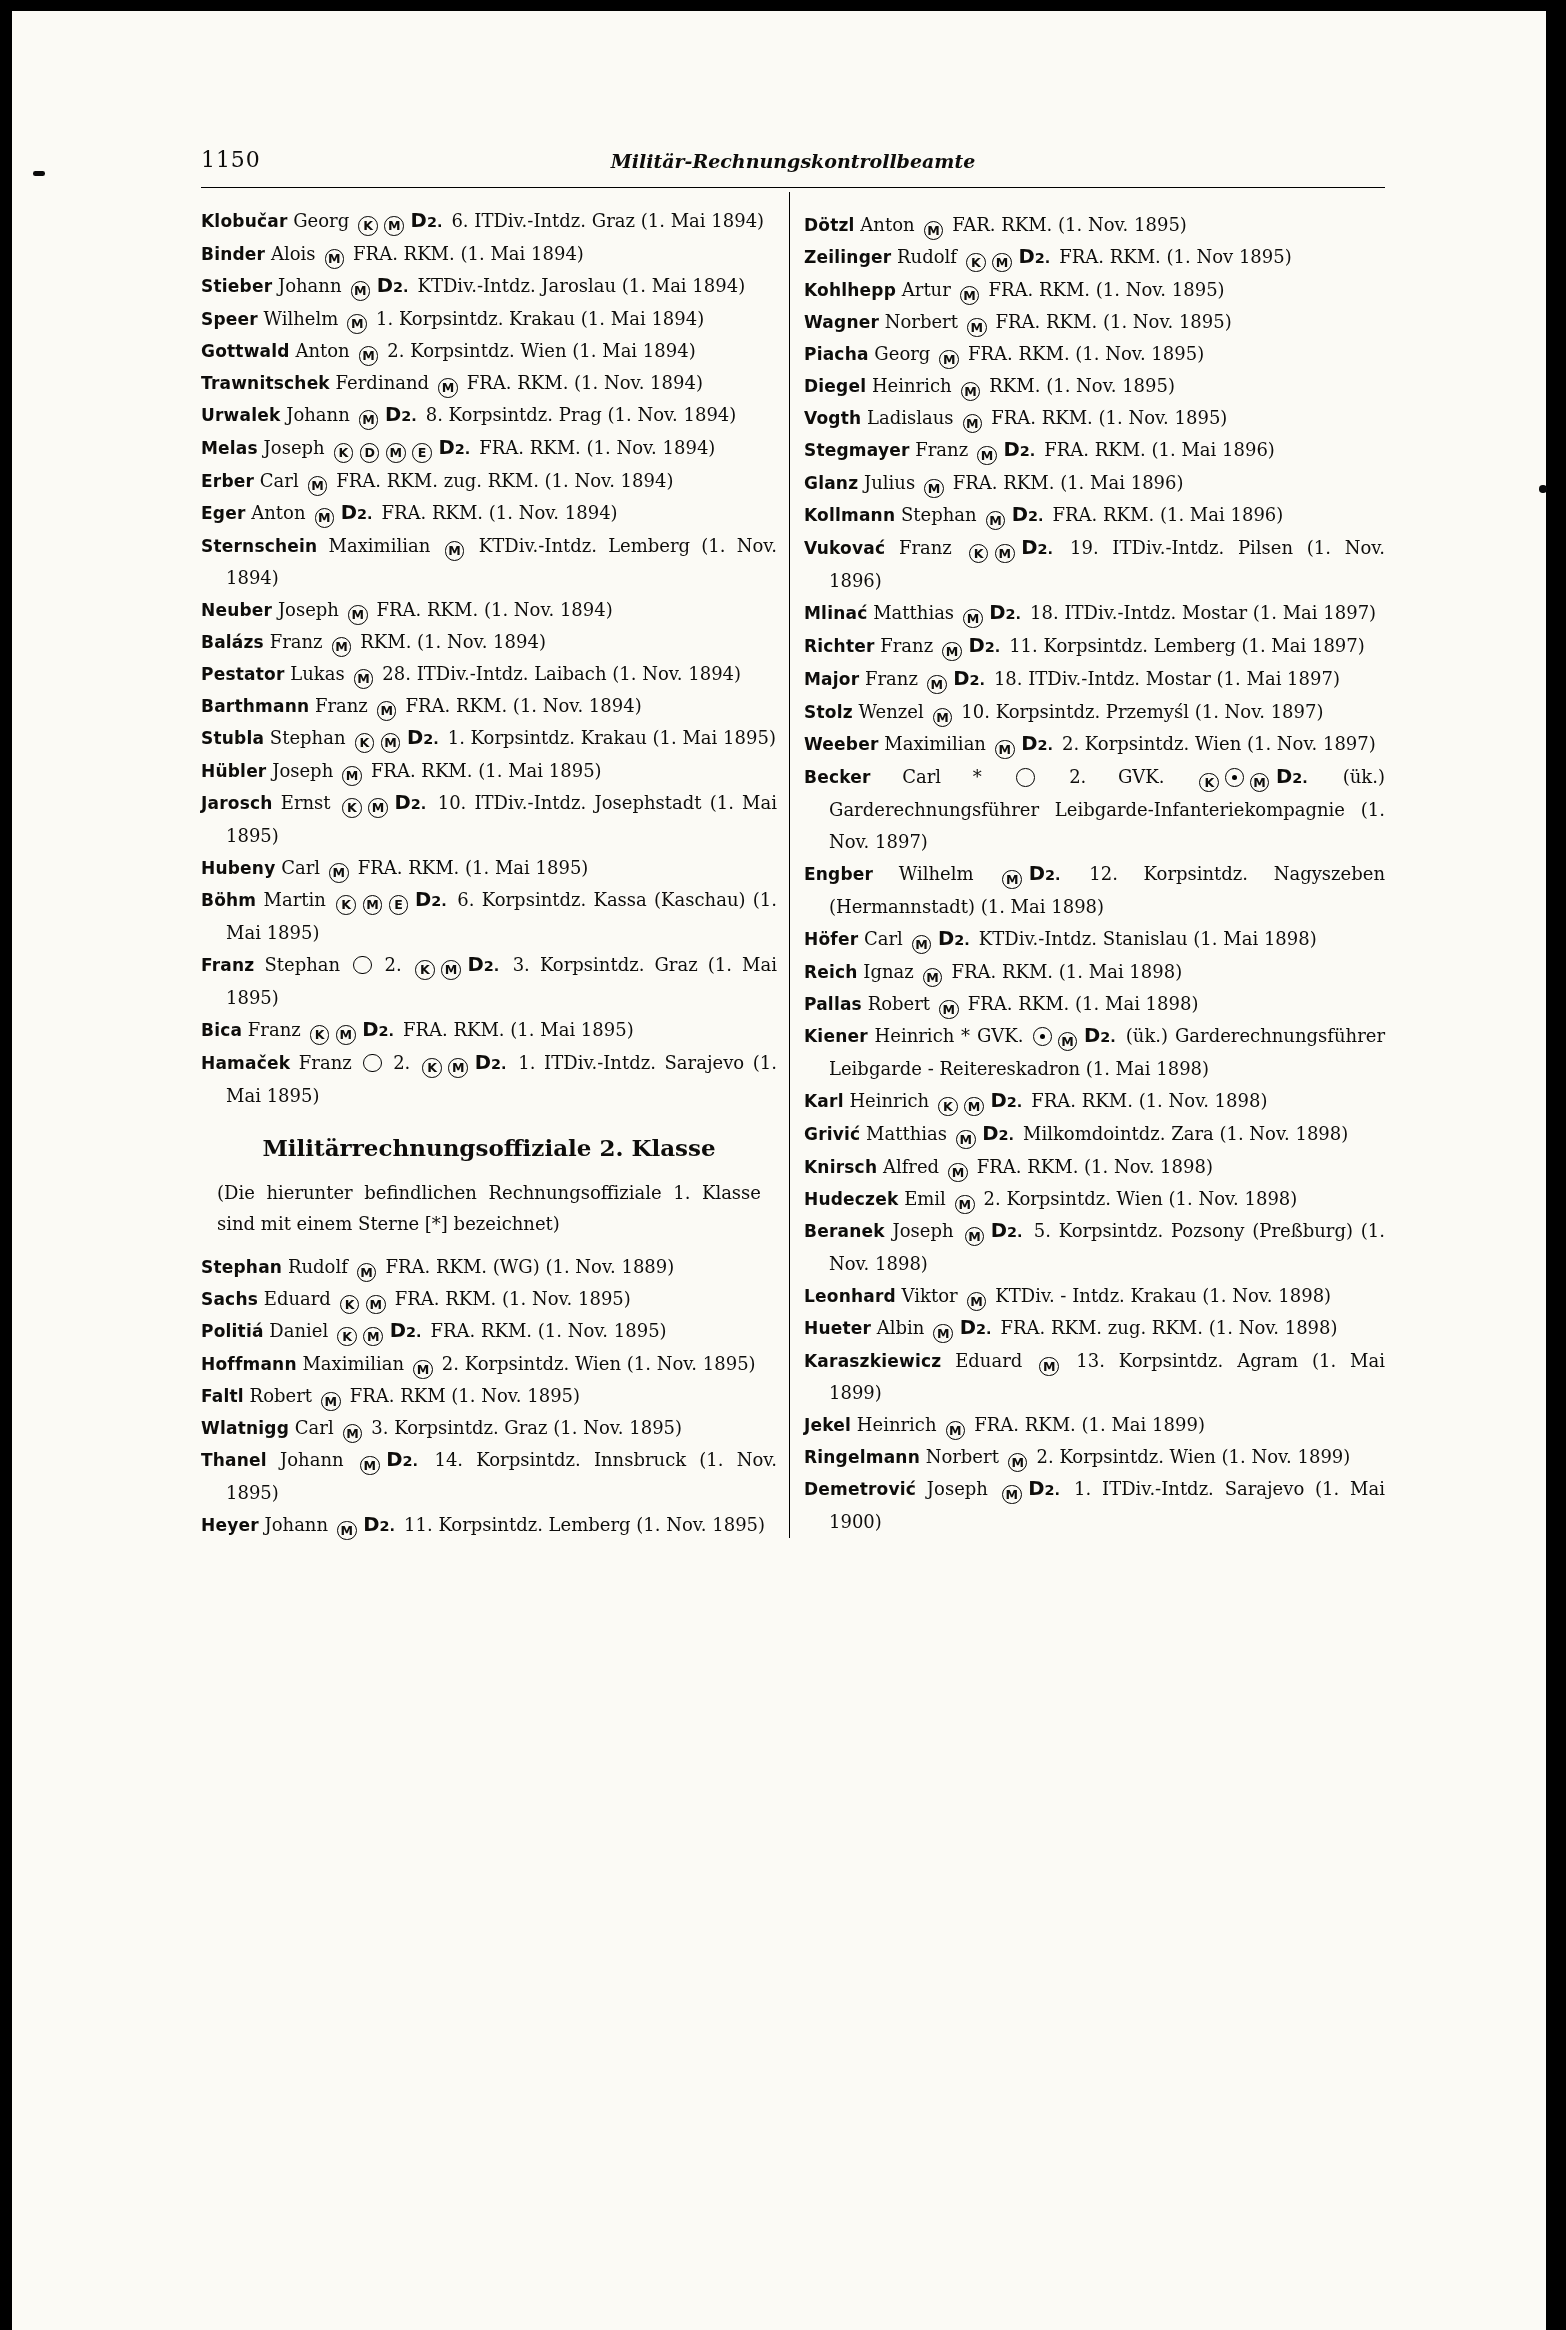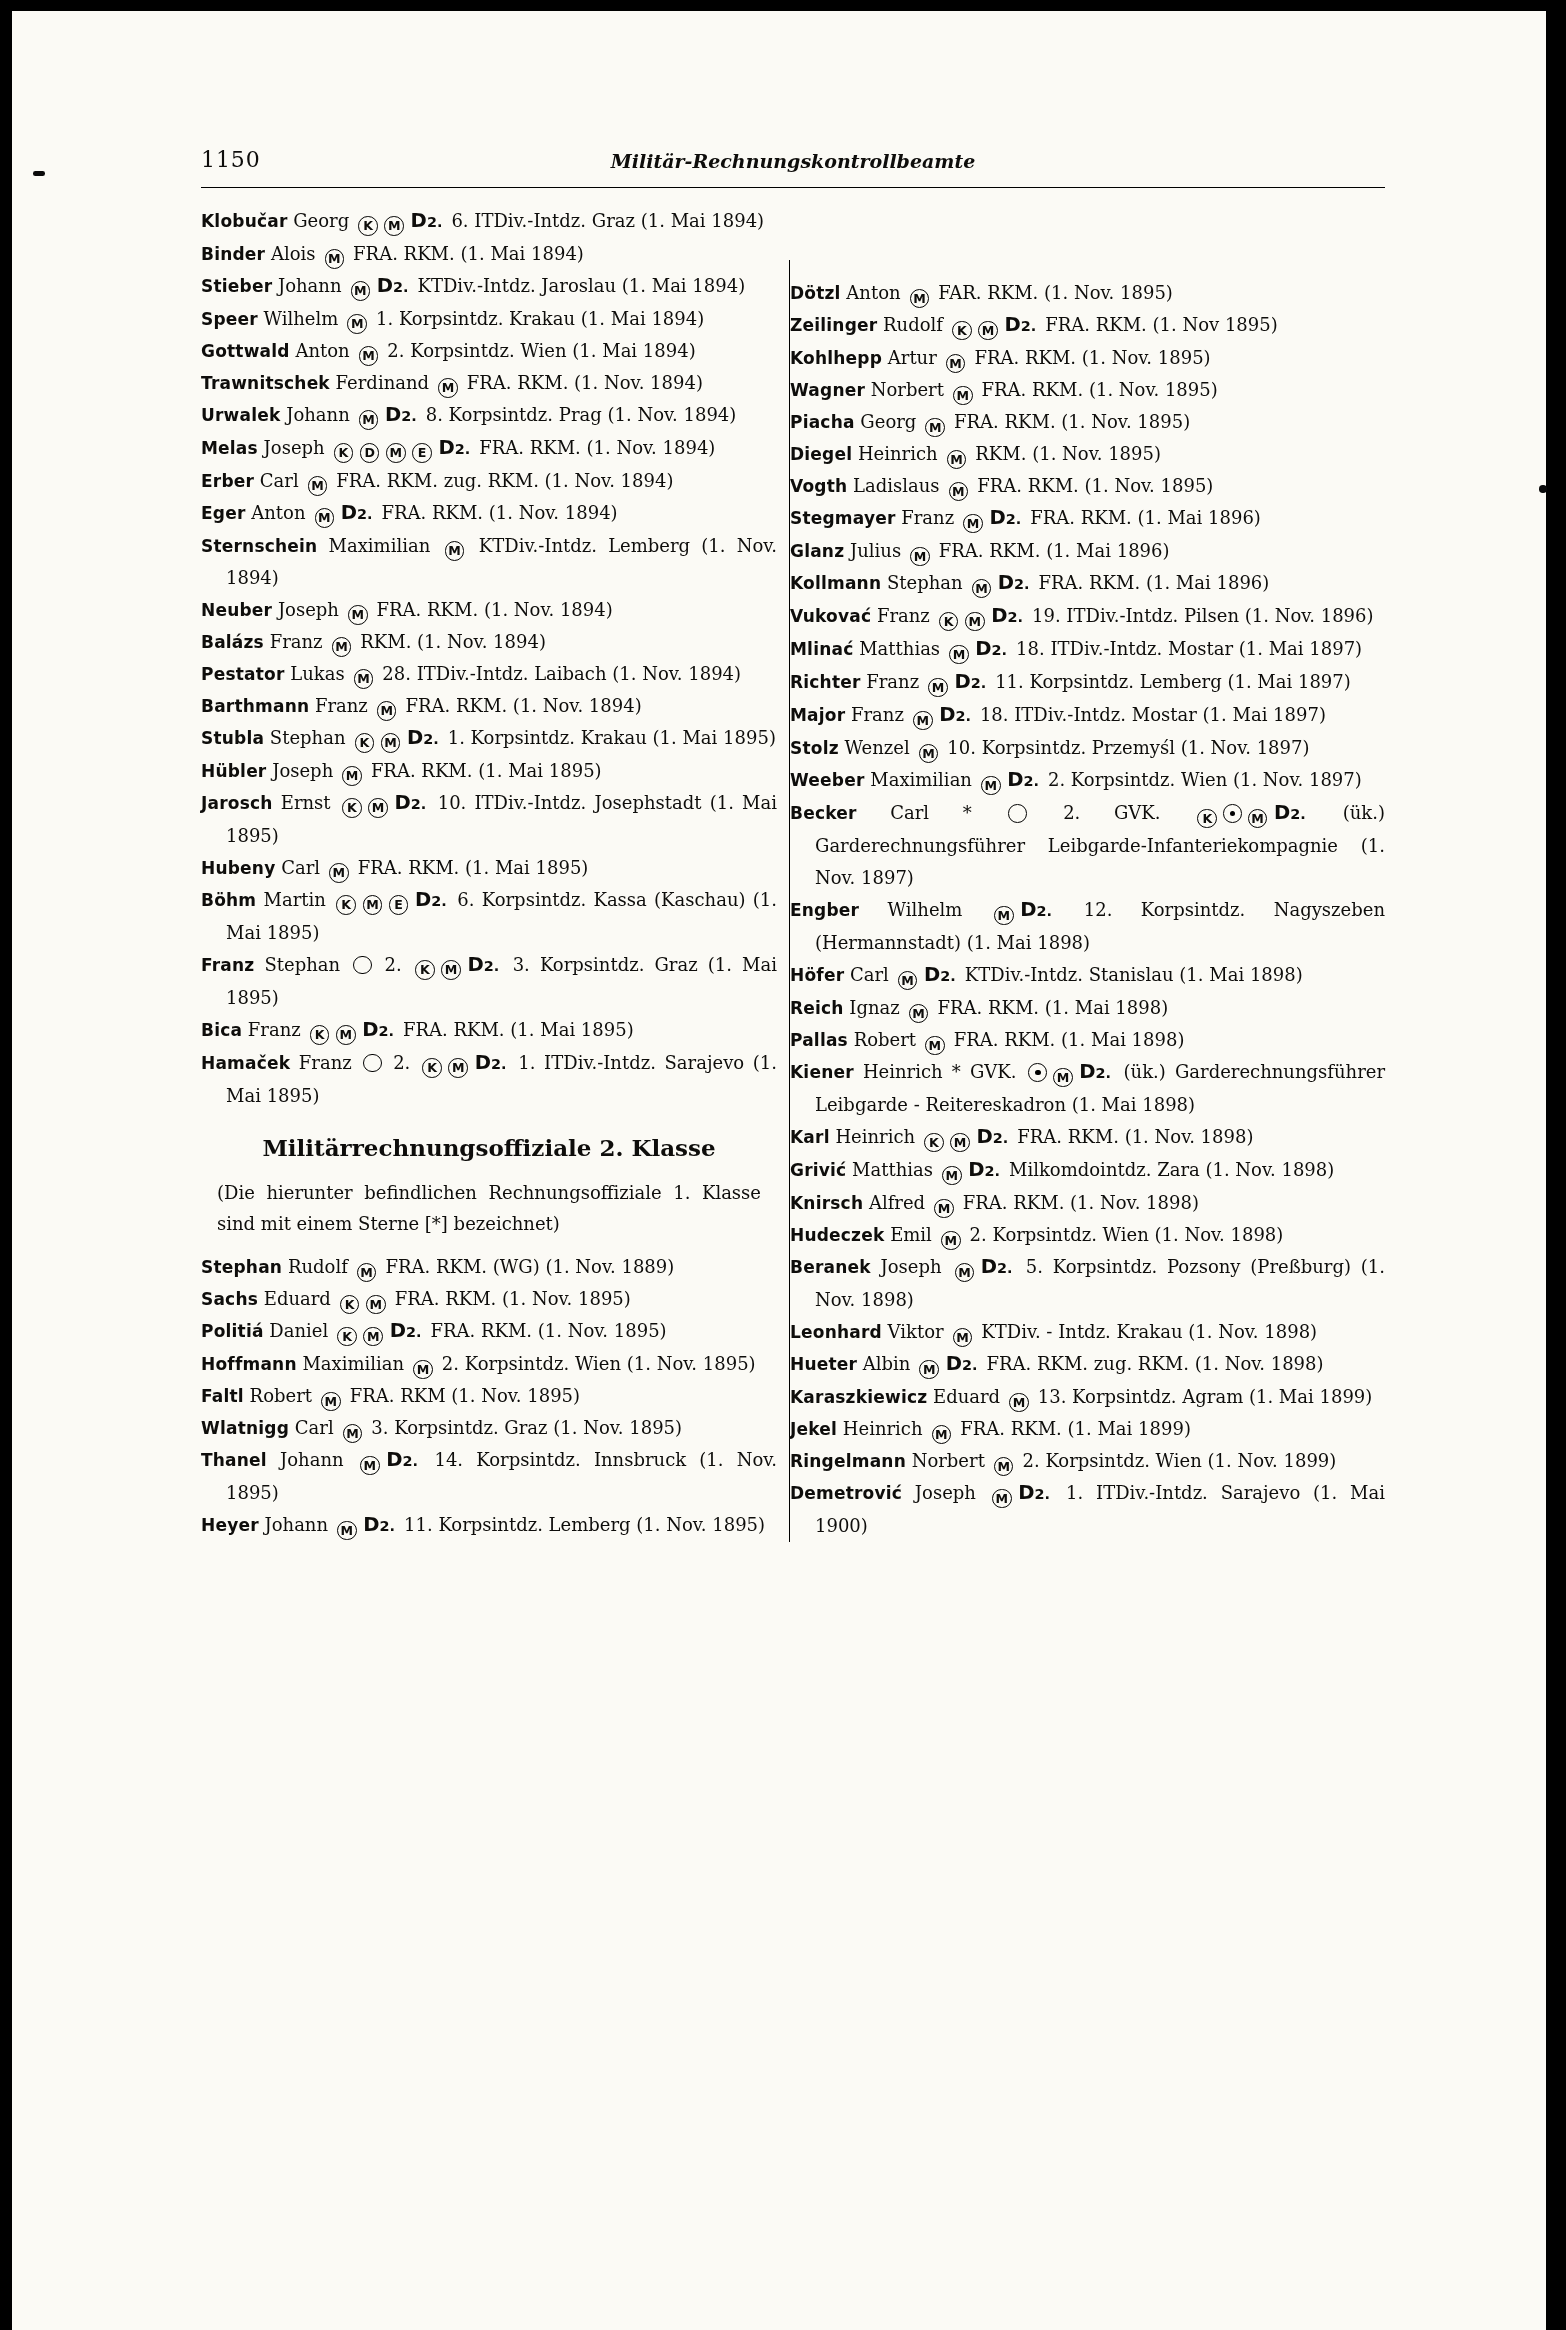--- a/index.html
+++ b/index.html
@@ -17,24 +17,24 @@
     background: #fbfaf5;
   }
   .content { position: absolute; left: 189px; top: 136px; width: 1184px; }
   .header { position: relative; height: 34px; }
   .pagenum { font-size: 22px; letter-spacing: 0.9px; }
   .runtitle {
     position: absolute; left: 50%; transform: translateX(-50%); top: 2.8px;
     font-size: 19px; font-weight: 700; font-style: italic;
   }
   .rule { border-top: 1.9px solid #000; margin-top: 5.6px; }
-  .columns { display: flex; align-items: flex-end; }
+  .columns { display: flex; align-items: center; }
   .col { padding-top: 17px; }
   .col-left { width: 588px; padding-right: 12px; }
-  .col-right { flex: 1; border-left: 1.4px solid #000; }
+  .col-right { flex: 1; border-left: 1.4px solid #000; padding-left: 14px; }
   .entry {
     margin: 0;
     font-size: 18px; line-height: 32px;
     text-align: justify;
     text-indent: -25px; padding-left: 25px;
   }
   .surname {
     font-family: "DejaVu Sans", sans-serif;
     font-weight: 700; font-size: 17px; letter-spacing: 0.2px;
   }

